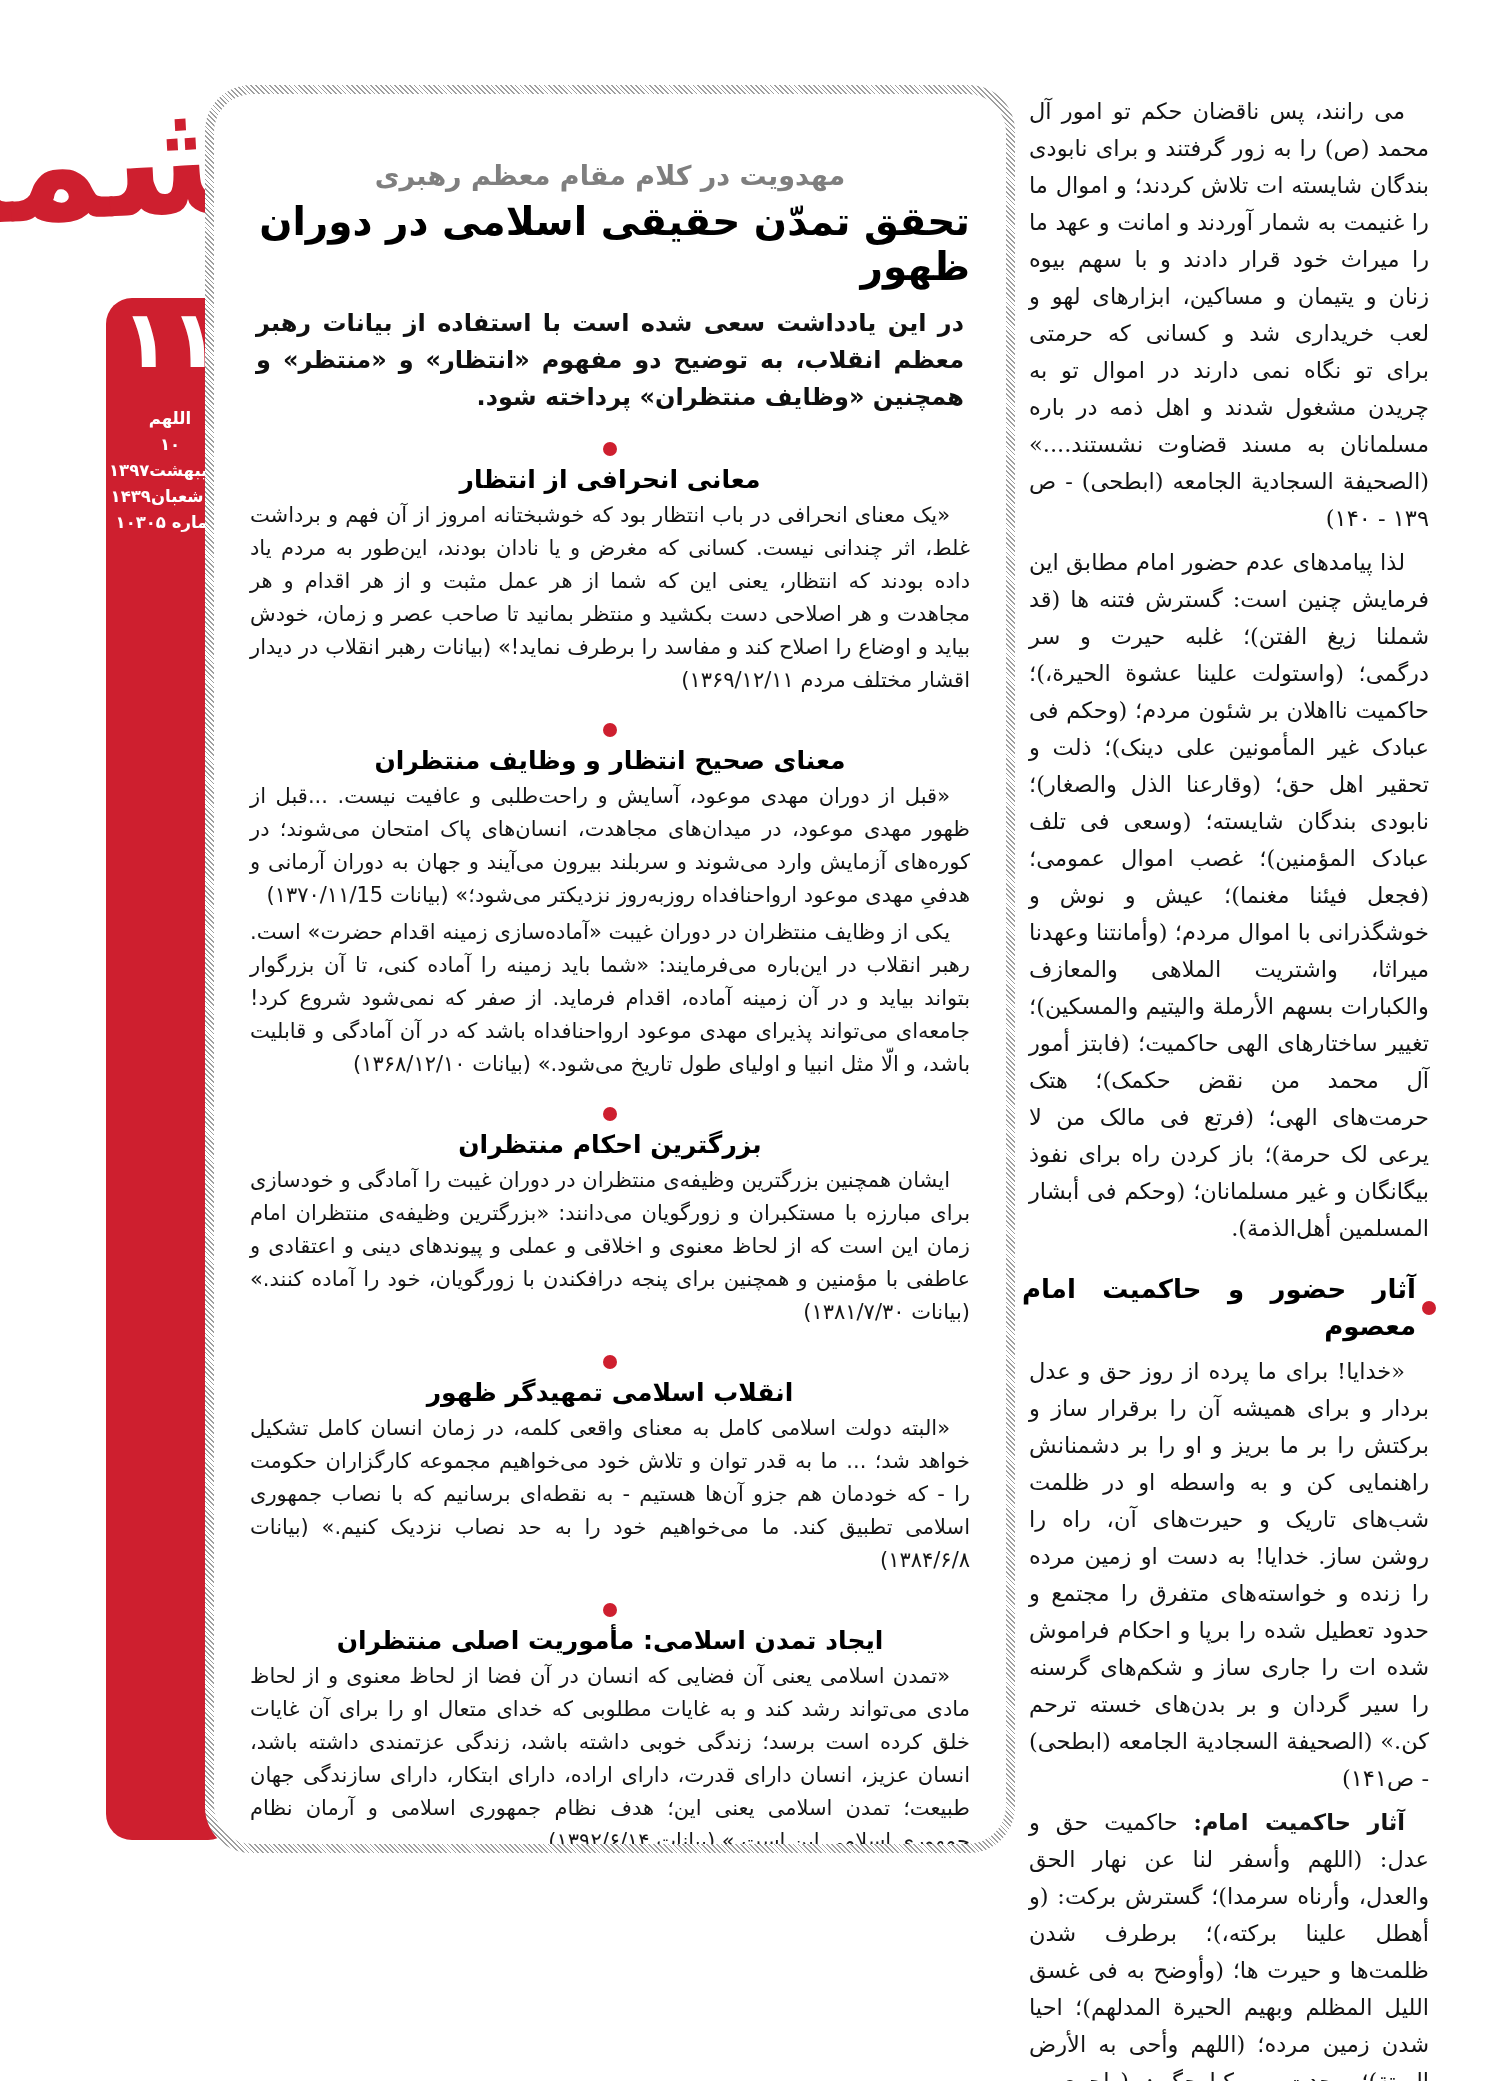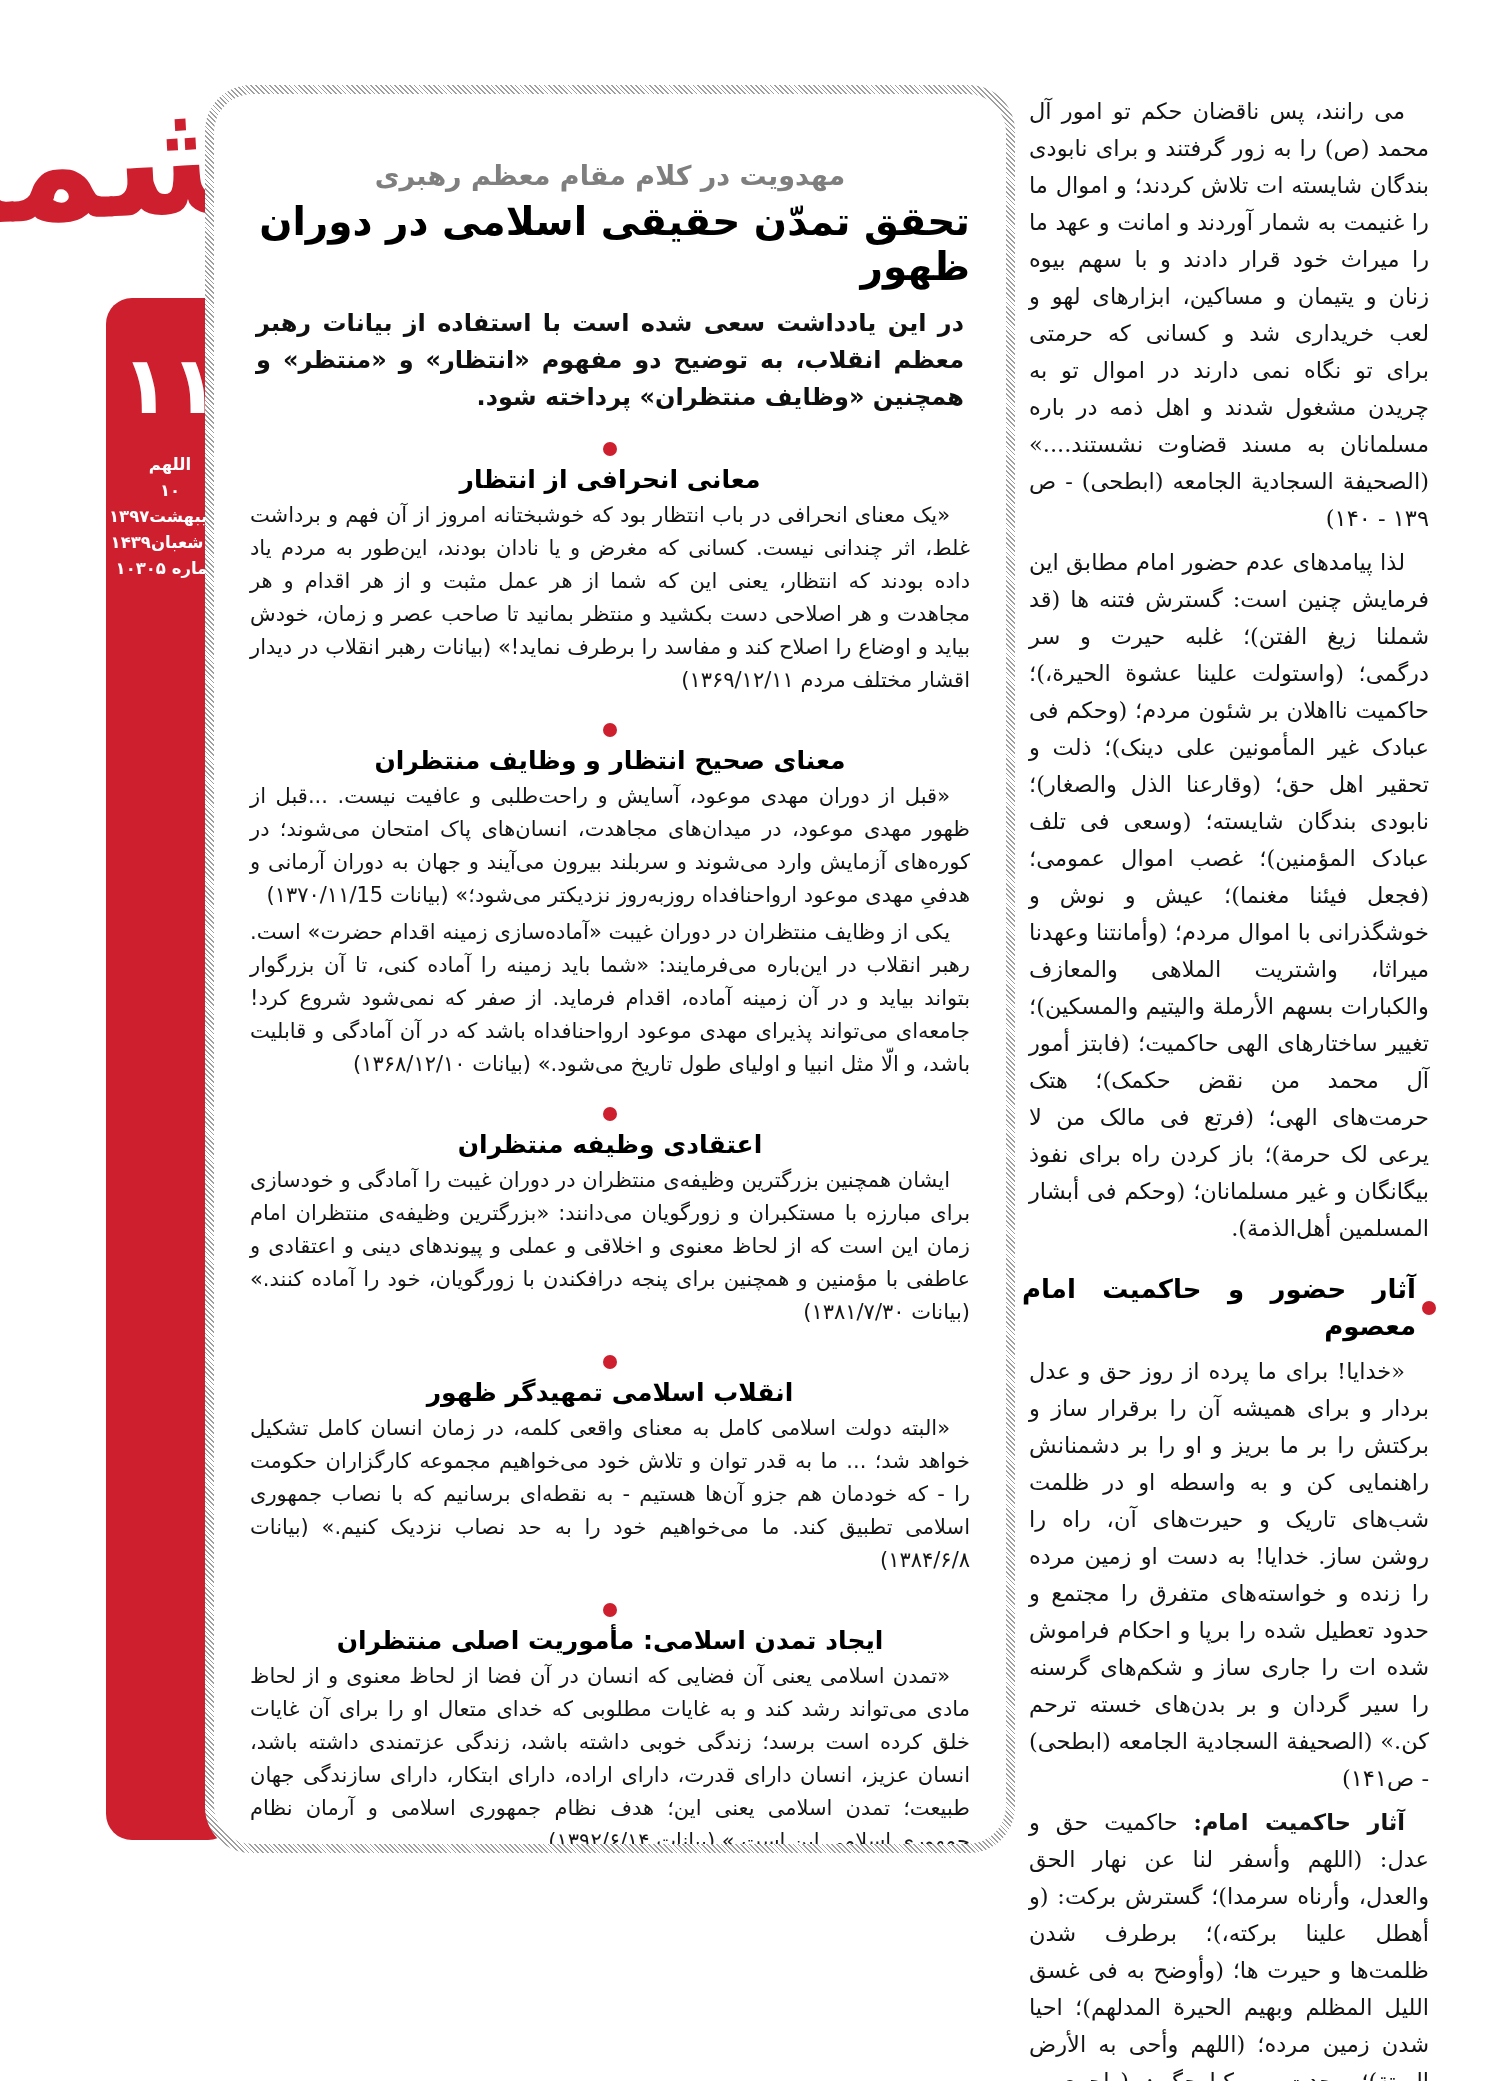--- a/index.html
+++ b/index.html
@@ -5,21 +5,21 @@
   html,body{margin:0;padding:0;background:#ffffff;}
   .page{position:relative;width:1500px;height:2081px;background:#fff;overflow:hidden;
         font-family:"DejaVu Sans","Liberation Sans",sans-serif;direction:rtl;}
 
   
   .logo{position:absolute;left:70px;top:34px;width:185px;height:265px;color:#ce1f2f;
         font-size:148px;font-weight:bold;line-height:250px;text-align:center;
         transform:rotate(-3deg) scaleY(1.08);z-index:2;}
   .redbar{position:absolute;left:106px;top:298px;width:128px;height:1542px;
           background:#ce1f2f;border-radius:26px;z-index:1;}
-  .pagenum{margin-top:46px;text-align:center;color:#fff;font-size:80px;font-weight:bold;line-height:1.05;}
+  .pagenum{text-align:center;color:#fff;font-size:80px;font-weight:bold;line-height:1.05;}
   .dates{margin-top:24px;text-align:center;color:#fff;font-size:16.5px;font-weight:bold;line-height:26px;}
   .dates span{display:block;}
 
   
   .frame{position:absolute;left:205px;top:85px;width:810px;height:1768px;border-radius:46px;
          background:repeating-linear-gradient(45deg,#9f9f9f 0 1.2px,#ffffff 1.2px 3.4px);
          padding:9px;box-sizing:border-box;z-index:3;}
   .frame-inner{width:100%;height:100%;background:#fff;border-radius:38px;
                padding:22px 36px;box-sizing:border-box;overflow:hidden;position:relative;}
   .kicker{margin-top:44px;text-align:center;color:#7f7f7f;font-size:27px;font-weight:bold;}
@@ -99,21 +99,21 @@
 
       <div class="sec-head">
         <span class="bullet"></span>
         <span>معنای صحیح انتظار و وظایف منتظران</span>
       </div>
       <p class="body-p">«قبل از دوران مهدی موعود، آسایش و راحت‌طلبی و عافیت نیست. ...قبل از ظهور مهدی موعود، در میدان‌های مجاهدت، انسان‌های پاک امتحان می‌شوند؛ در کوره‌های آزمایش وارد می‌شوند و سربلند بیرون می‌آیند و جهان به دوران آرمانی و هدفیِ مهدی موعود ارواحنافداه روزبه‌روز نزدیکتر می‌شود؛» (بیانات ۱۳۷۰/۱۱/15)</p>
       <p class="body-p">یکی از وظایف منتظران در دوران غیبت «آماده‌سازی زمینه اقدام حضرت» است. رهبر انقلاب در این‌باره می‌فرمایند: «شما باید زمینه را آماده کنی، تا آن بزرگوار بتواند بیاید و در آن زمینه آماده، اقدام فرماید. از صفر که نمی‌شود شروع کرد! جامعه‌ای می‌تواند پذیرای مهدی موعود ارواحنافداه باشد که در آن آمادگی و قابلیت باشد، و الّا مثل انبیا و اولیای طول تاریخ می‌شود.» (بیانات ۱۳۶۸/۱۲/۱۰)</p>
 
       <div class="sec-head">
         <span class="bullet"></span>
-        <span>اعتقادی وظیفه منتظران</span>
+        <span>بزرگترین احکام منتظران</span>
       </div>
       <p class="body-p">ایشان همچنین بزرگترین وظیفه‌ی منتظران در دوران غیبت را آمادگی و خودسازی برای مبارزه با مستکبران و زورگویان می‌دانند: «بزرگترین وظیفه‌ی منتظران امام زمان این است که از لحاظ معنوی و اخلاقی و عملی و پیوندهای دینی و اعتقادی و عاطفی با مؤمنین و همچنین برای پنجه درافکندن با زورگویان، خود را آماده کنند.» (بیانات ۱۳۸۱/۷/۳۰)</p>
 
       <div class="sec-head">
         <span class="bullet"></span>
         <span>انقلاب اسلامی تمهیدگر ظهور</span>
       </div>
       <p class="body-p">«البته دولت اسلامی کامل به معنای واقعی کلمه، در زمان انسان کامل تشکیل خواهد شد؛ ... ما به قدر توان و تلاش خود می‌خواهیم مجموعه کارگزاران حکومت را - که خودمان هم جزو آن‌ها هستیم - به نقطه‌ای برسانیم که با نصاب جمهوری اسلامی تطبیق کند. ما می‌خواهیم خود را به حد نصاب نزدیک کنیم.» (بیانات ۱۳۸۴/۶/۸)</p>
 
       <div class="sec-head">

